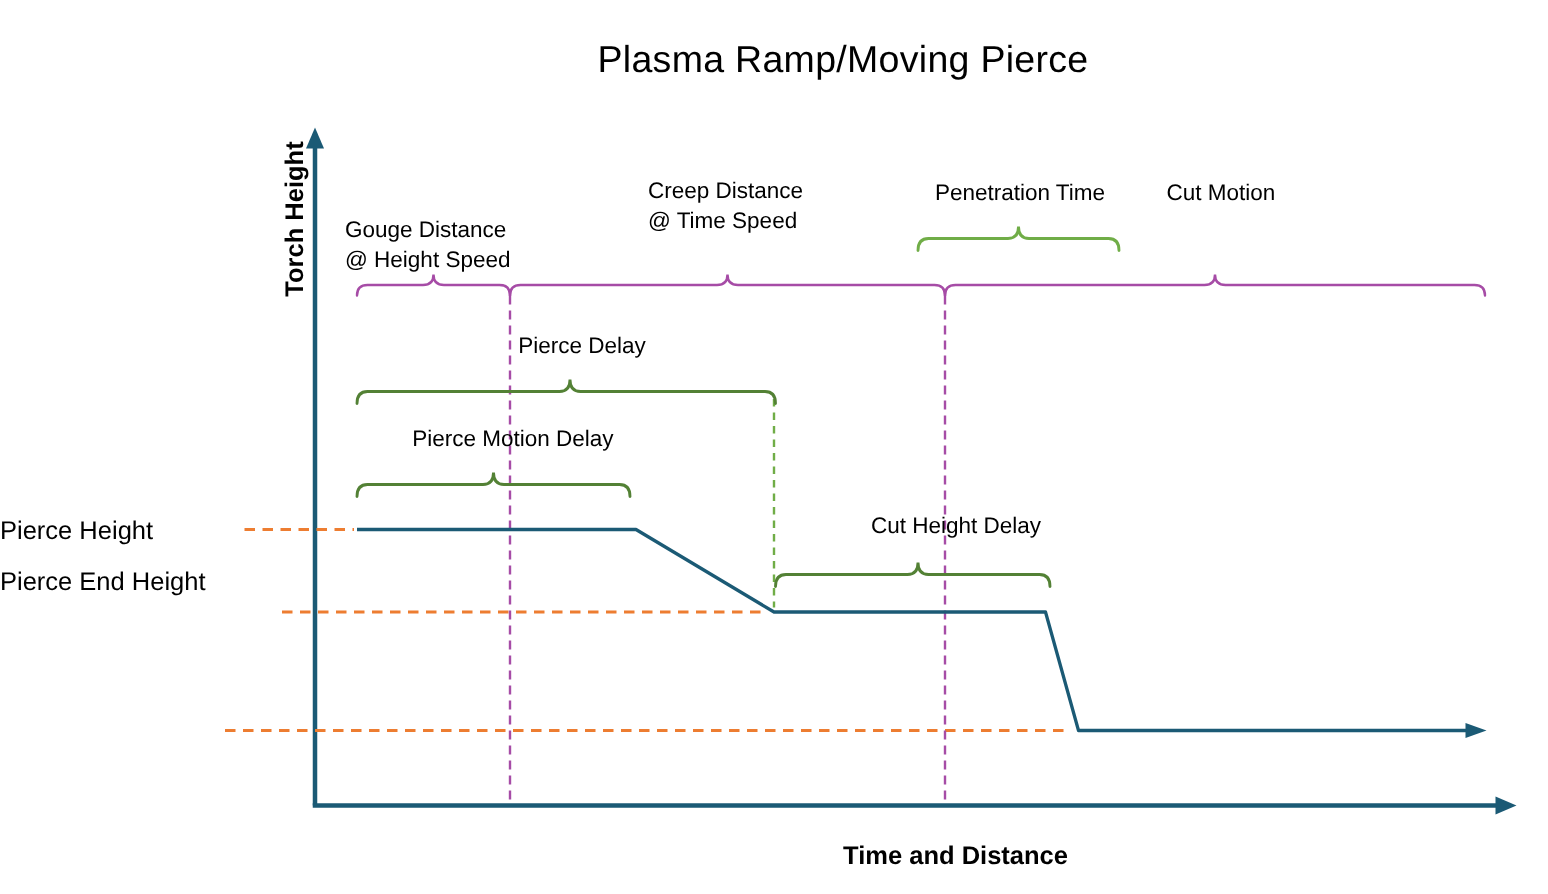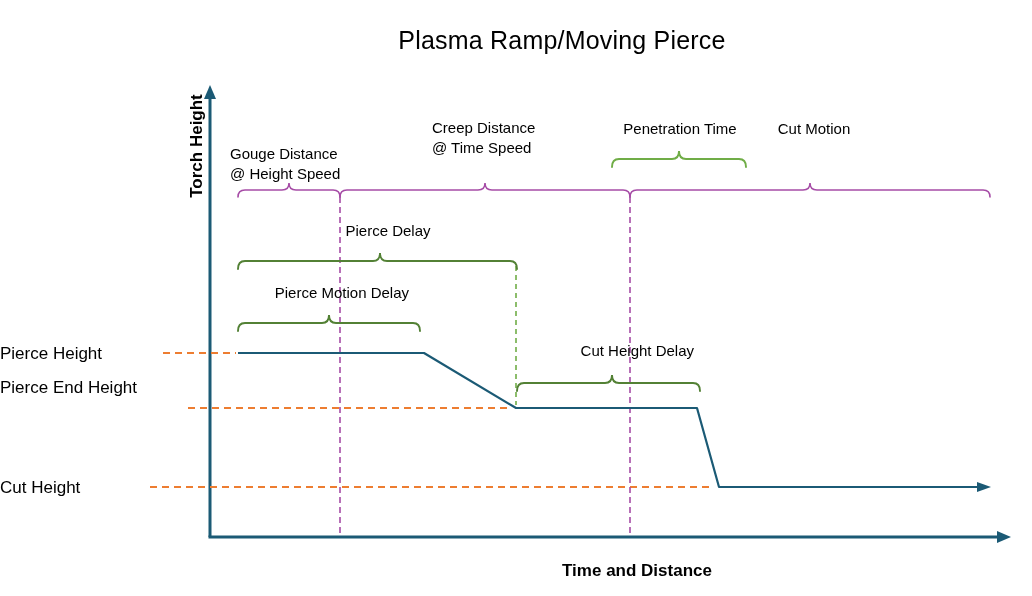--- a/index.html
+++ b/index.html
@@ -80,21 +80,20 @@
     <path class="brace-green" d="M 238,331 Q 238,323 245,323 L 322,323 Q 329,323 329,315 Q 329,323 336,323 L 413,323 Q 420,323 420,331"></path>
     <path class="brace-green" d="M 517,391 Q 517,383 524,383 L 605,383 Q 612,383 612,375 Q 612,383 619,383 L 693,383 Q 700,383 700,391"></path>
   </svg>
 
   <div class="title">Plasma Ramp/Moving Pierce</div>
   <div class="y-axis-label">Torch Height</div>
   <div class="x-axis-label">Time and Distance</div>
 
   <div class="level-lbl" id="lbl-pierce-height">Pierce Height</div>
   <div class="level-lbl" id="lbl-pierce-end">Pierce End Height</div>
-  <div class="level-lbl" id="lbl-cut-height">Cut Height</div>
 
   <div class="anno" id="lbl-gouge">
     <span>Gouge Distance</span>
     <span>@ Height Speed</span>
   </div>
   <div class="anno" id="lbl-creep">
     <span>Creep Distance</span>
     <span>@ Time Speed</span>
   </div>
   <div class="anno" id="lbl-penetration">Penetration Time</div>

